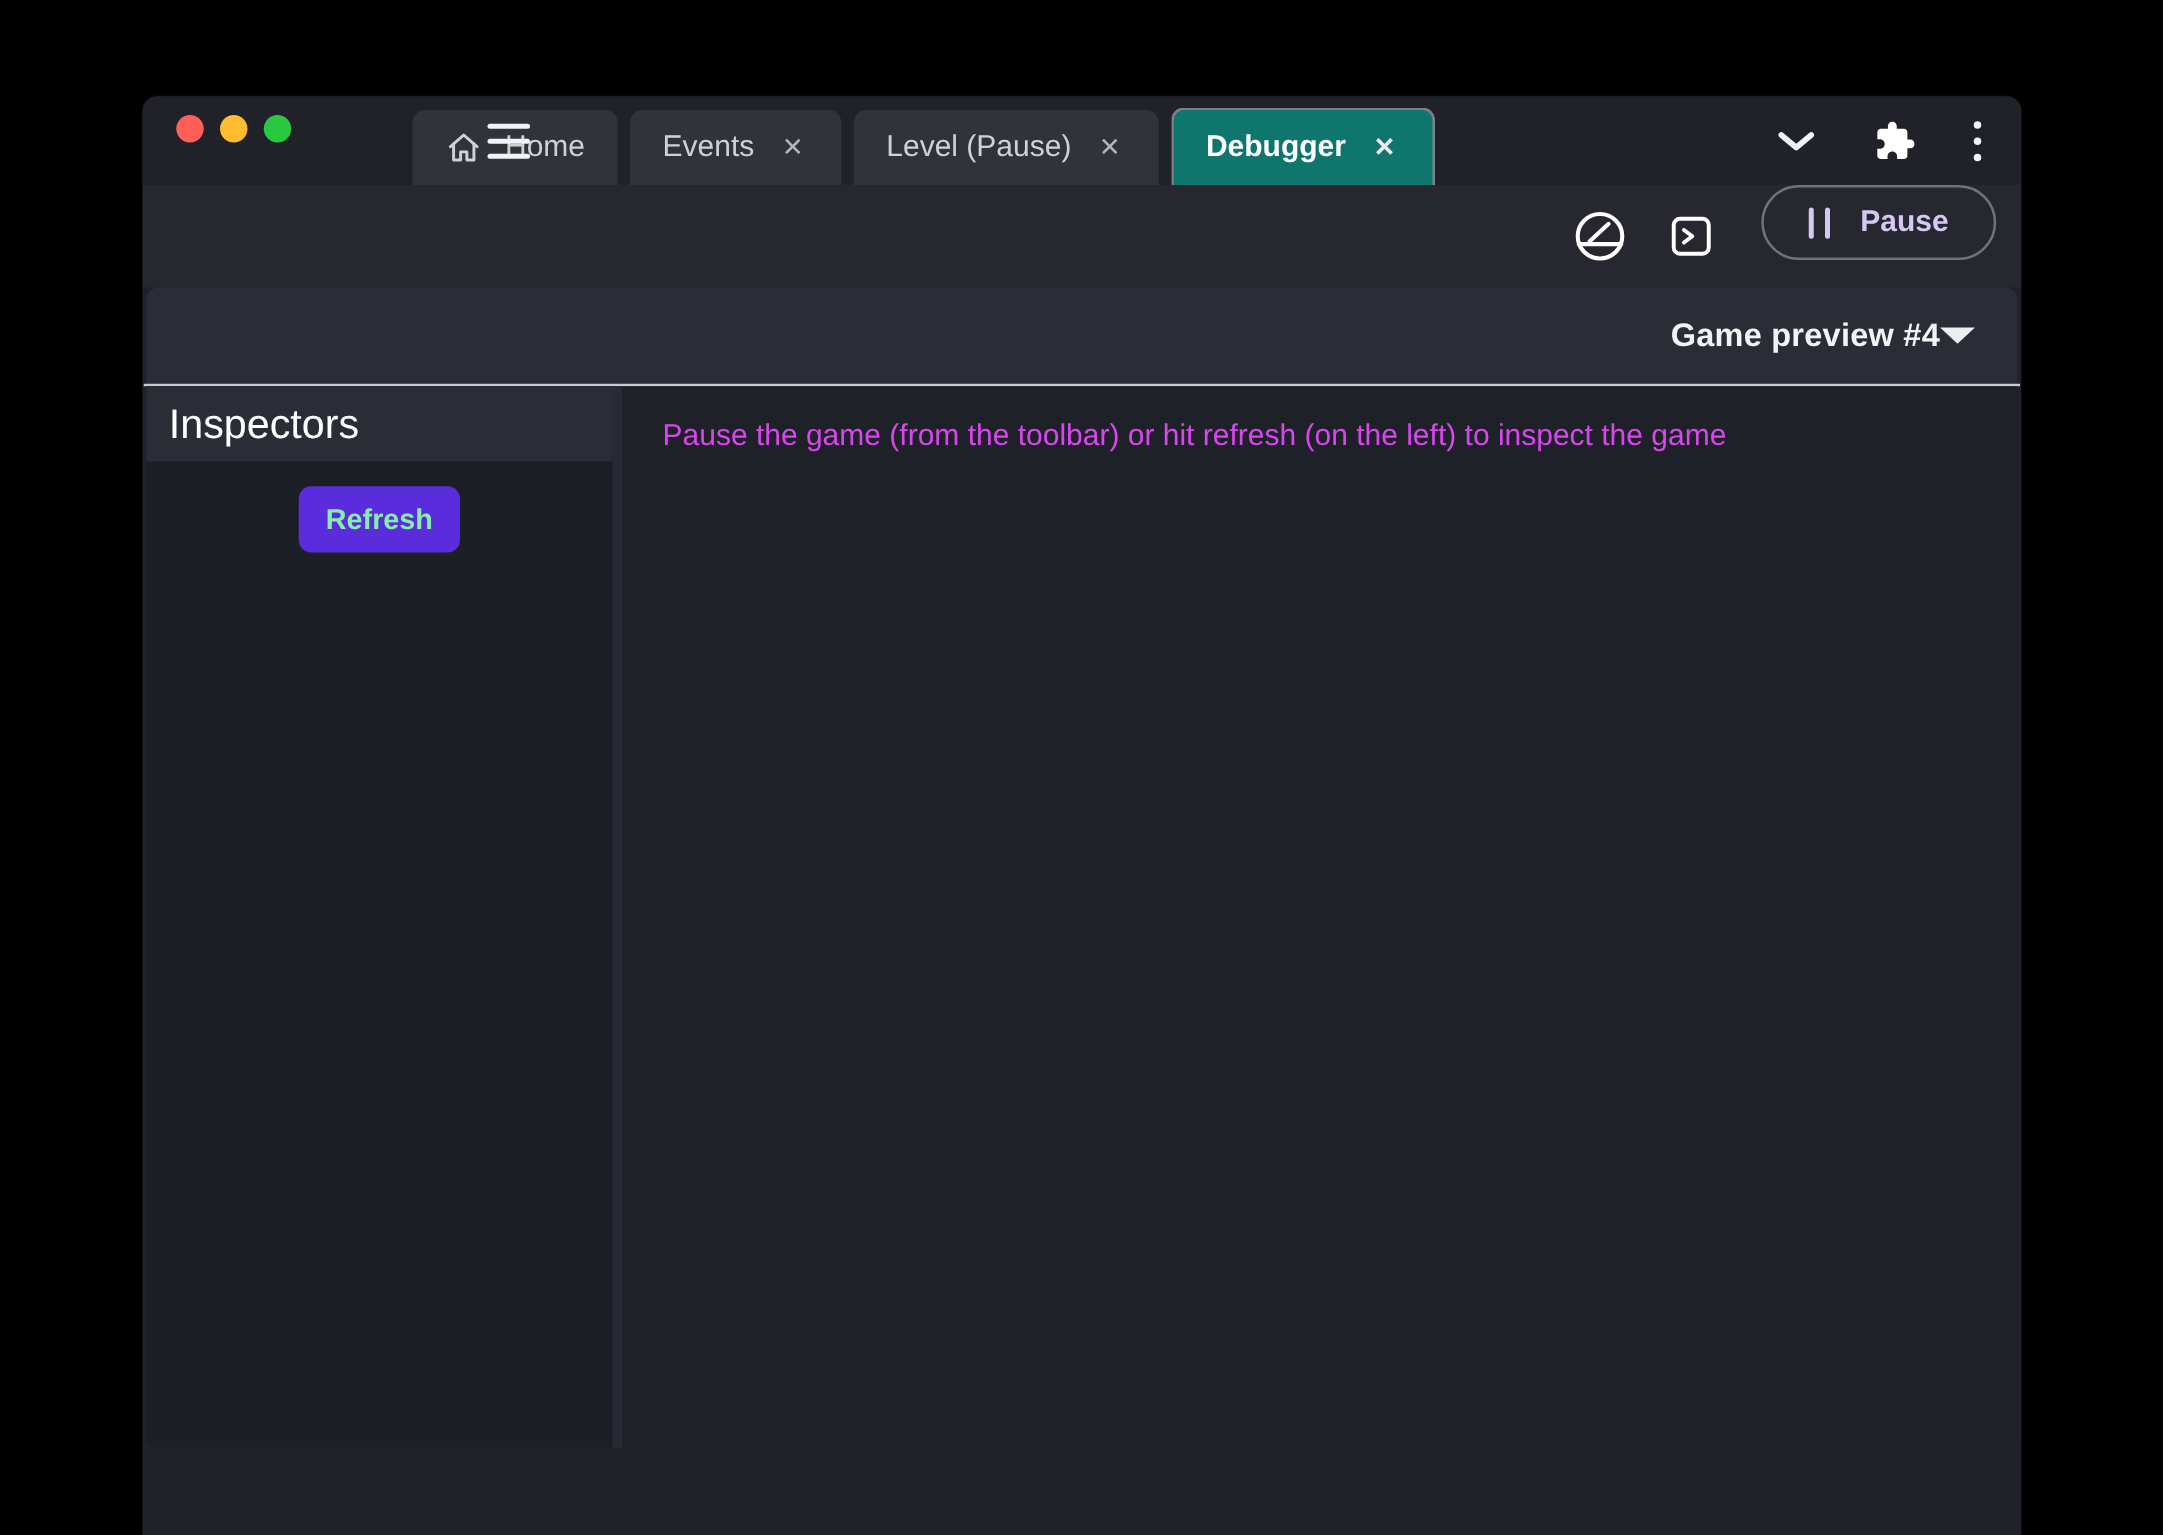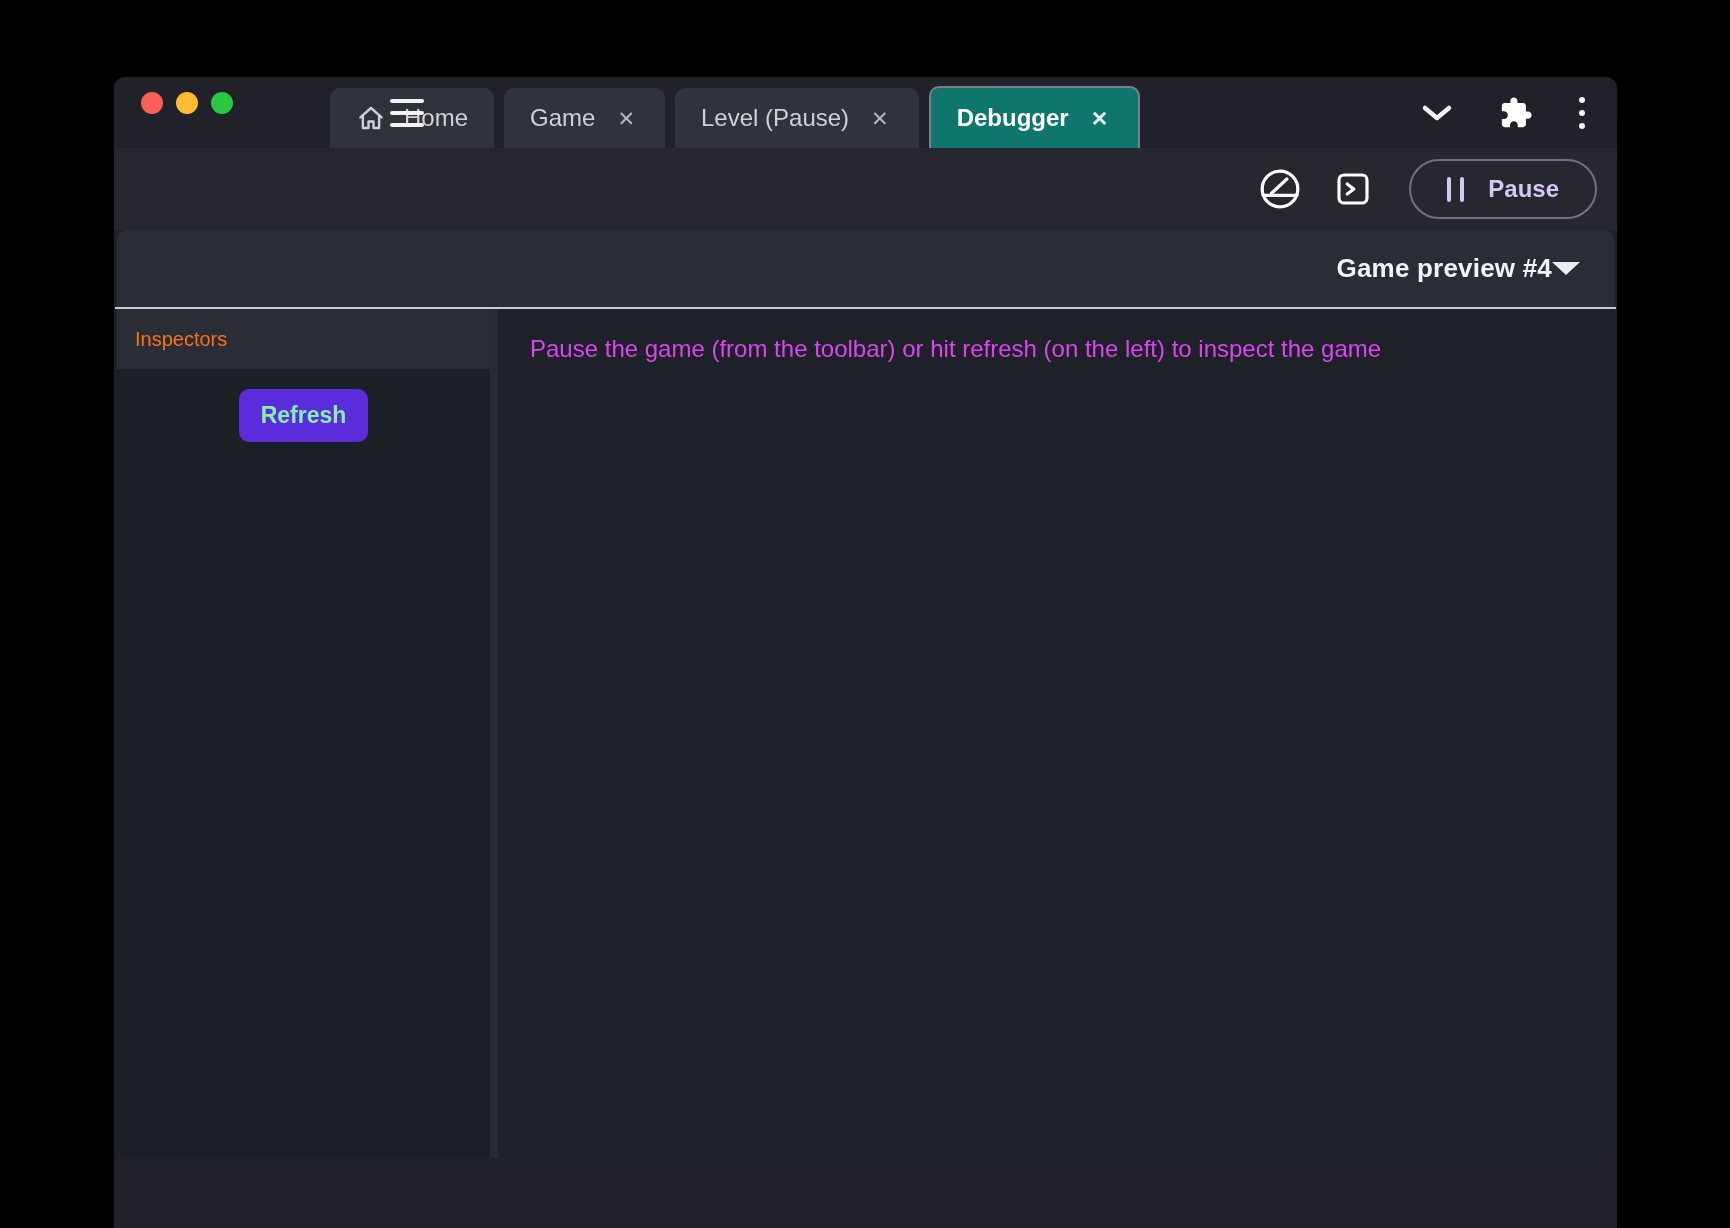--- a/index.html
+++ b/index.html
@@ -23,40 +23,40 @@
     background:#31333b;border-radius:10px 10px 0 0;color:#cfd1d5;font-size:24px;cursor:pointer;white-space:nowrap;}
   .tab .close{font-size:21px;color:#b4b6bc;line-height:1;padding:2px 4px;cursor:pointer;}
   .tab.active{background:#0f766e;border:2px solid #7e8088;border-bottom:none;color:#ffffff;font-weight:700;}
   .tab.active .close{color:#e9ebee;}
   .tab .home-svg{width:30px;height:30px;}
   .titlebar-right{position:absolute;right:32px;top:0;height:71px;display:flex;align-items:center;gap:46px;}
   .icon-btn{background:none;border:none;padding:0;margin:0;cursor:pointer;display:flex;align-items:center;justify-content:center;}
   .kebab{display:flex;flex-direction:column;gap:7px;}
   .kebab i{width:6px;height:6px;border-radius:50%;background:#f2f3f5;display:block;}
   
-  .toolbar{height:82px;background:#26272f;display:flex;align-items:center;justify-content:flex-end;
+  .toolbar{height:82px;background:#26272f;display:flex;justify-content:flex-end;
     padding-right:20px;gap:30px;}
   .pause-btn{display:flex;align-items:center;height:60px;padding:0 36px;gap:24px;background:transparent;
     border:2px solid #71737b;border-radius:30px;cursor:pointer;margin-left:6px;}
   .pause-bars{display:flex;gap:9px;}
   .pause-bars i{width:4px;height:25px;background:#d5c8f3;border-radius:2px;display:block;}
   .pause-label{color:#d5c8f3;font-size:24px;font-weight:700;}
   
   .preview-header{height:77px;background:#2b2d36;border-radius:10px 10px 0 0;margin:0 3px;
     display:flex;align-items:center;justify-content:flex-end;padding:0 34px 0 20px;}
   .preview-title{color:#f2f3f5;font-size:26px;font-weight:600;letter-spacing:.2px;}
   .caret-down{width:0;height:0;border-left:14px solid transparent;border-right:14px solid transparent;
     border-top:13px solid #eceef1;cursor:pointer;}
   .light-divider{height:2px;background:#c9cbd1;margin:0 1px;}
   
   .body{display:flex;height:849px;}
   .sidebar{width:373px;background:#1d1f27;border-bottom-left-radius:10px;margin-left:3px;
     display:flex;flex-direction:column;}
   .panel-header{height:60px;background:#2b2d36;display:flex;align-items:center;padding-left:18px;}
-  .panel-header span{color:#f97316;font-size:20px;}
+  .panel-header span{color:#ffffff;font-size:33px;}
   .refresh-btn{margin:20px auto 0;min-width:127px;height:53px;background:#5b2cdb;color:#86efac;
     border:none;border-radius:10px;font-size:23px;font-weight:700;cursor:pointer;
     font-family:"Liberation Sans",sans-serif;padding:0 22px;}
   .gutter{width:8px;background:#292b34;cursor:col-resize;}
   .main{flex:1;background:#1f2129;position:relative;border-bottom-right-radius:10px;margin-right:3px;}
   .message{margin:0;padding:26px 30px 0 32px;color:#d946ef;font-size:24px;}
   svg{display:block;}
 </style>
 </head>
 <body>
@@ -80,21 +80,21 @@
       <div class="tabs">
         <div class="tab">
           <svg class="home-svg" viewBox="0 0 24 24" fill="none" stroke="#cfd1d5" stroke-width="1.9" stroke-linecap="round" stroke-linejoin="round">
             <path d="M3.5 11.5 L12 4 L20.5 11.5"></path>
             <path d="M5.5 9.8 V20 H10 V14.8 H14 V20 H18.5 V9.8"></path>
           </svg>
           <span>Home</span>
         </div>
 
         <div class="tab">
-          <span>Game</span>
+          <span>Events</span>
           <span class="close">✕</span>
         </div>
 
         <div class="tab">
           <span>Level (Pause)</span>
           <span class="close">✕</span>
         </div>
 
         <div class="tab active">
           <span>Debugger</span>

